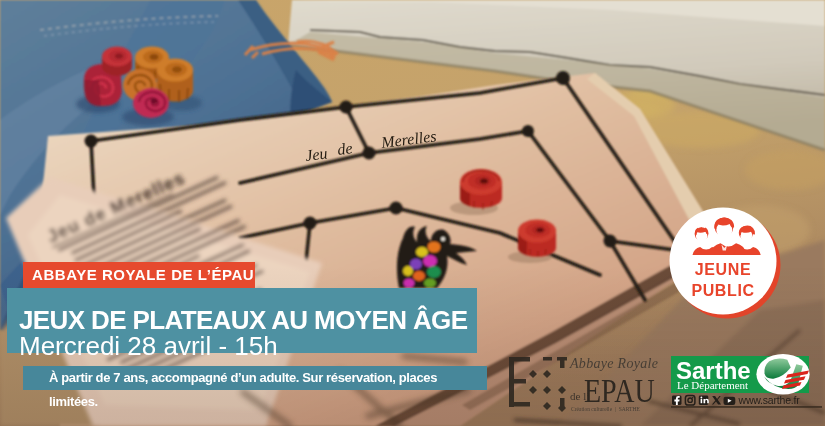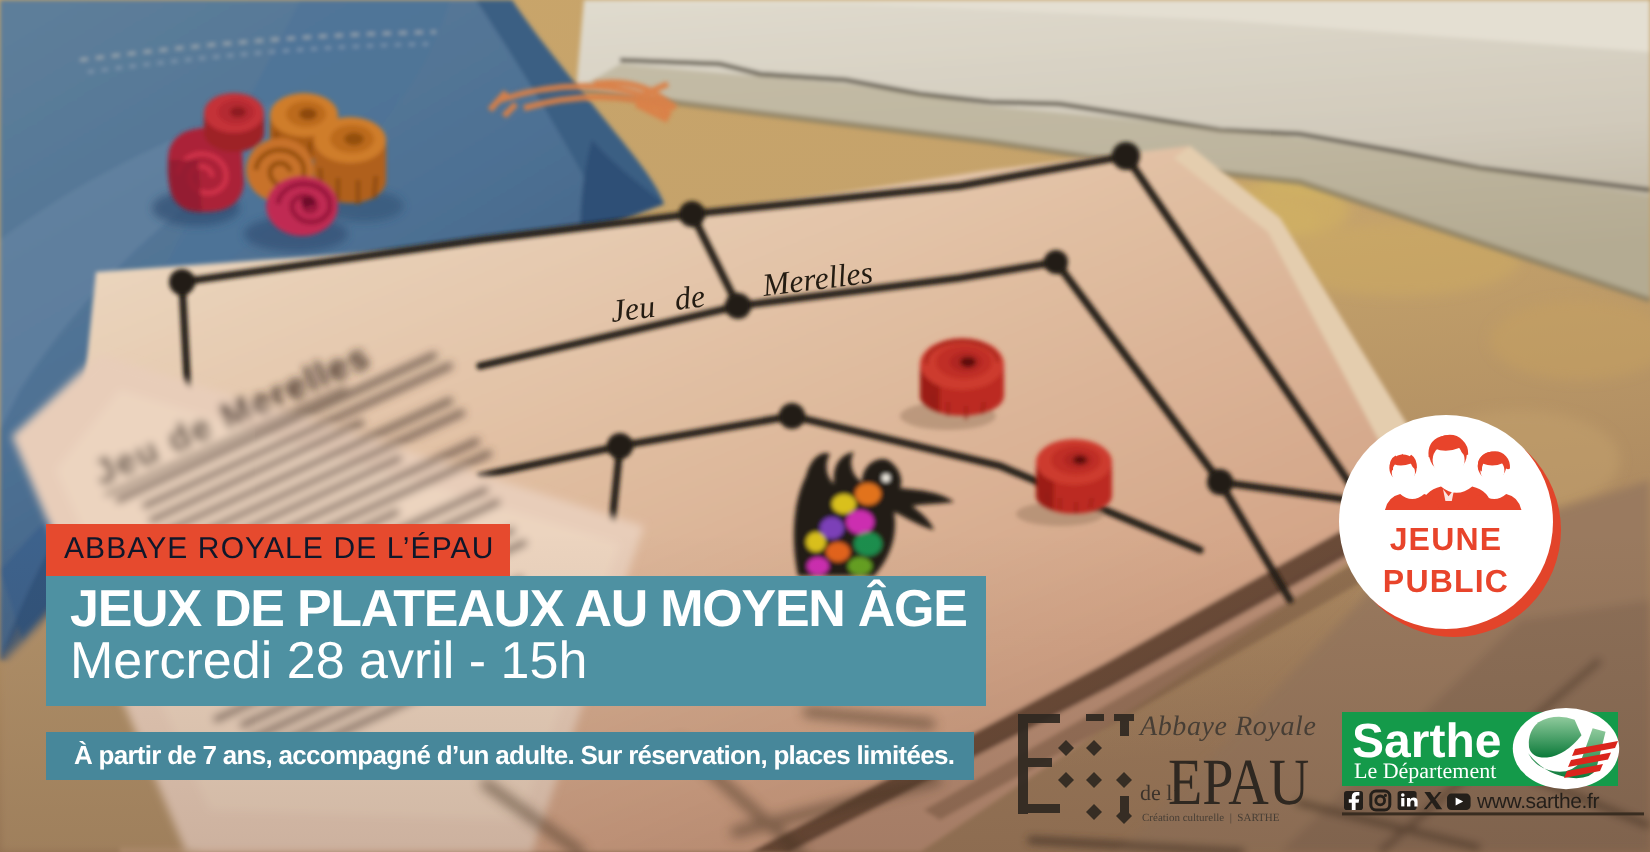--- a/index.html
+++ b/index.html
@@ -1,28 +1,28 @@
 <!DOCTYPE html>
 <html><head>
 <meta charset="utf-8">
 <style>
   html,body{margin:0;padding:0;}
   #stage{position:relative;width:825px;height:426px;overflow:hidden;
     font-family:"Liberation Sans",sans-serif;background:#c9a878;}
   #photo{position:absolute;left:0;top:0;}
   .abs{position:absolute;}
   #redband{left:23px;top:262px;width:232px;height:25.5px;background:#e64a2e;
-    color:#0f172a;font-size:15px;line-height:26px;padding-left:9px;box-sizing:border-box;
-    letter-spacing:0.55px;}
-  #tealband{left:23px;top:288px;width:470px;height:65px;background:#4e91a2;
-    color:#fff;box-sizing:border-box;padding-left:12px;padding-top:3px;}
+    color:#ffffff;font-size:15px;line-height:26px;padding-left:9px;box-sizing:border-box;
+    letter-spacing:0.55px;font-weight:bold;}
+  #tealband{left:7px;top:288px;width:470px;height:65px;background:#4e91a2;
+    color:#fff;box-sizing:border-box;padding-left:12px;padding-top:19px;}
   #tealband .l1{font-size:26px;font-weight:bold;letter-spacing:-0.63px;margin-top:0;line-height:26px;}
   #tealband .l2{font-size:26px;font-weight:normal;margin-top:0px;letter-spacing:0px;line-height:26px;}
   #darkband{left:23px;top:366px;width:464px;height:24px;background:#47879a;
-    color:#fff;font-size:13px;font-weight:bold;line-height:24px;padding-left:14px;
+    color:#fff;font-size:13px;font-weight:bold;line-height:24px;padding-left:26px;
     box-sizing:border-box;letter-spacing:-0.36px;}
 </style>
 </head>
 <body>
 <div id="stage">
   <svg id="photo" width="825" height="426" viewBox="0 0 825 426">
     <defs>
       <filter id="b1" x="-20%" y="-20%" width="140%" height="140%">
           <feGaussianBlur stdDeviation="1"></feGaussianBlur>
         </filter>

